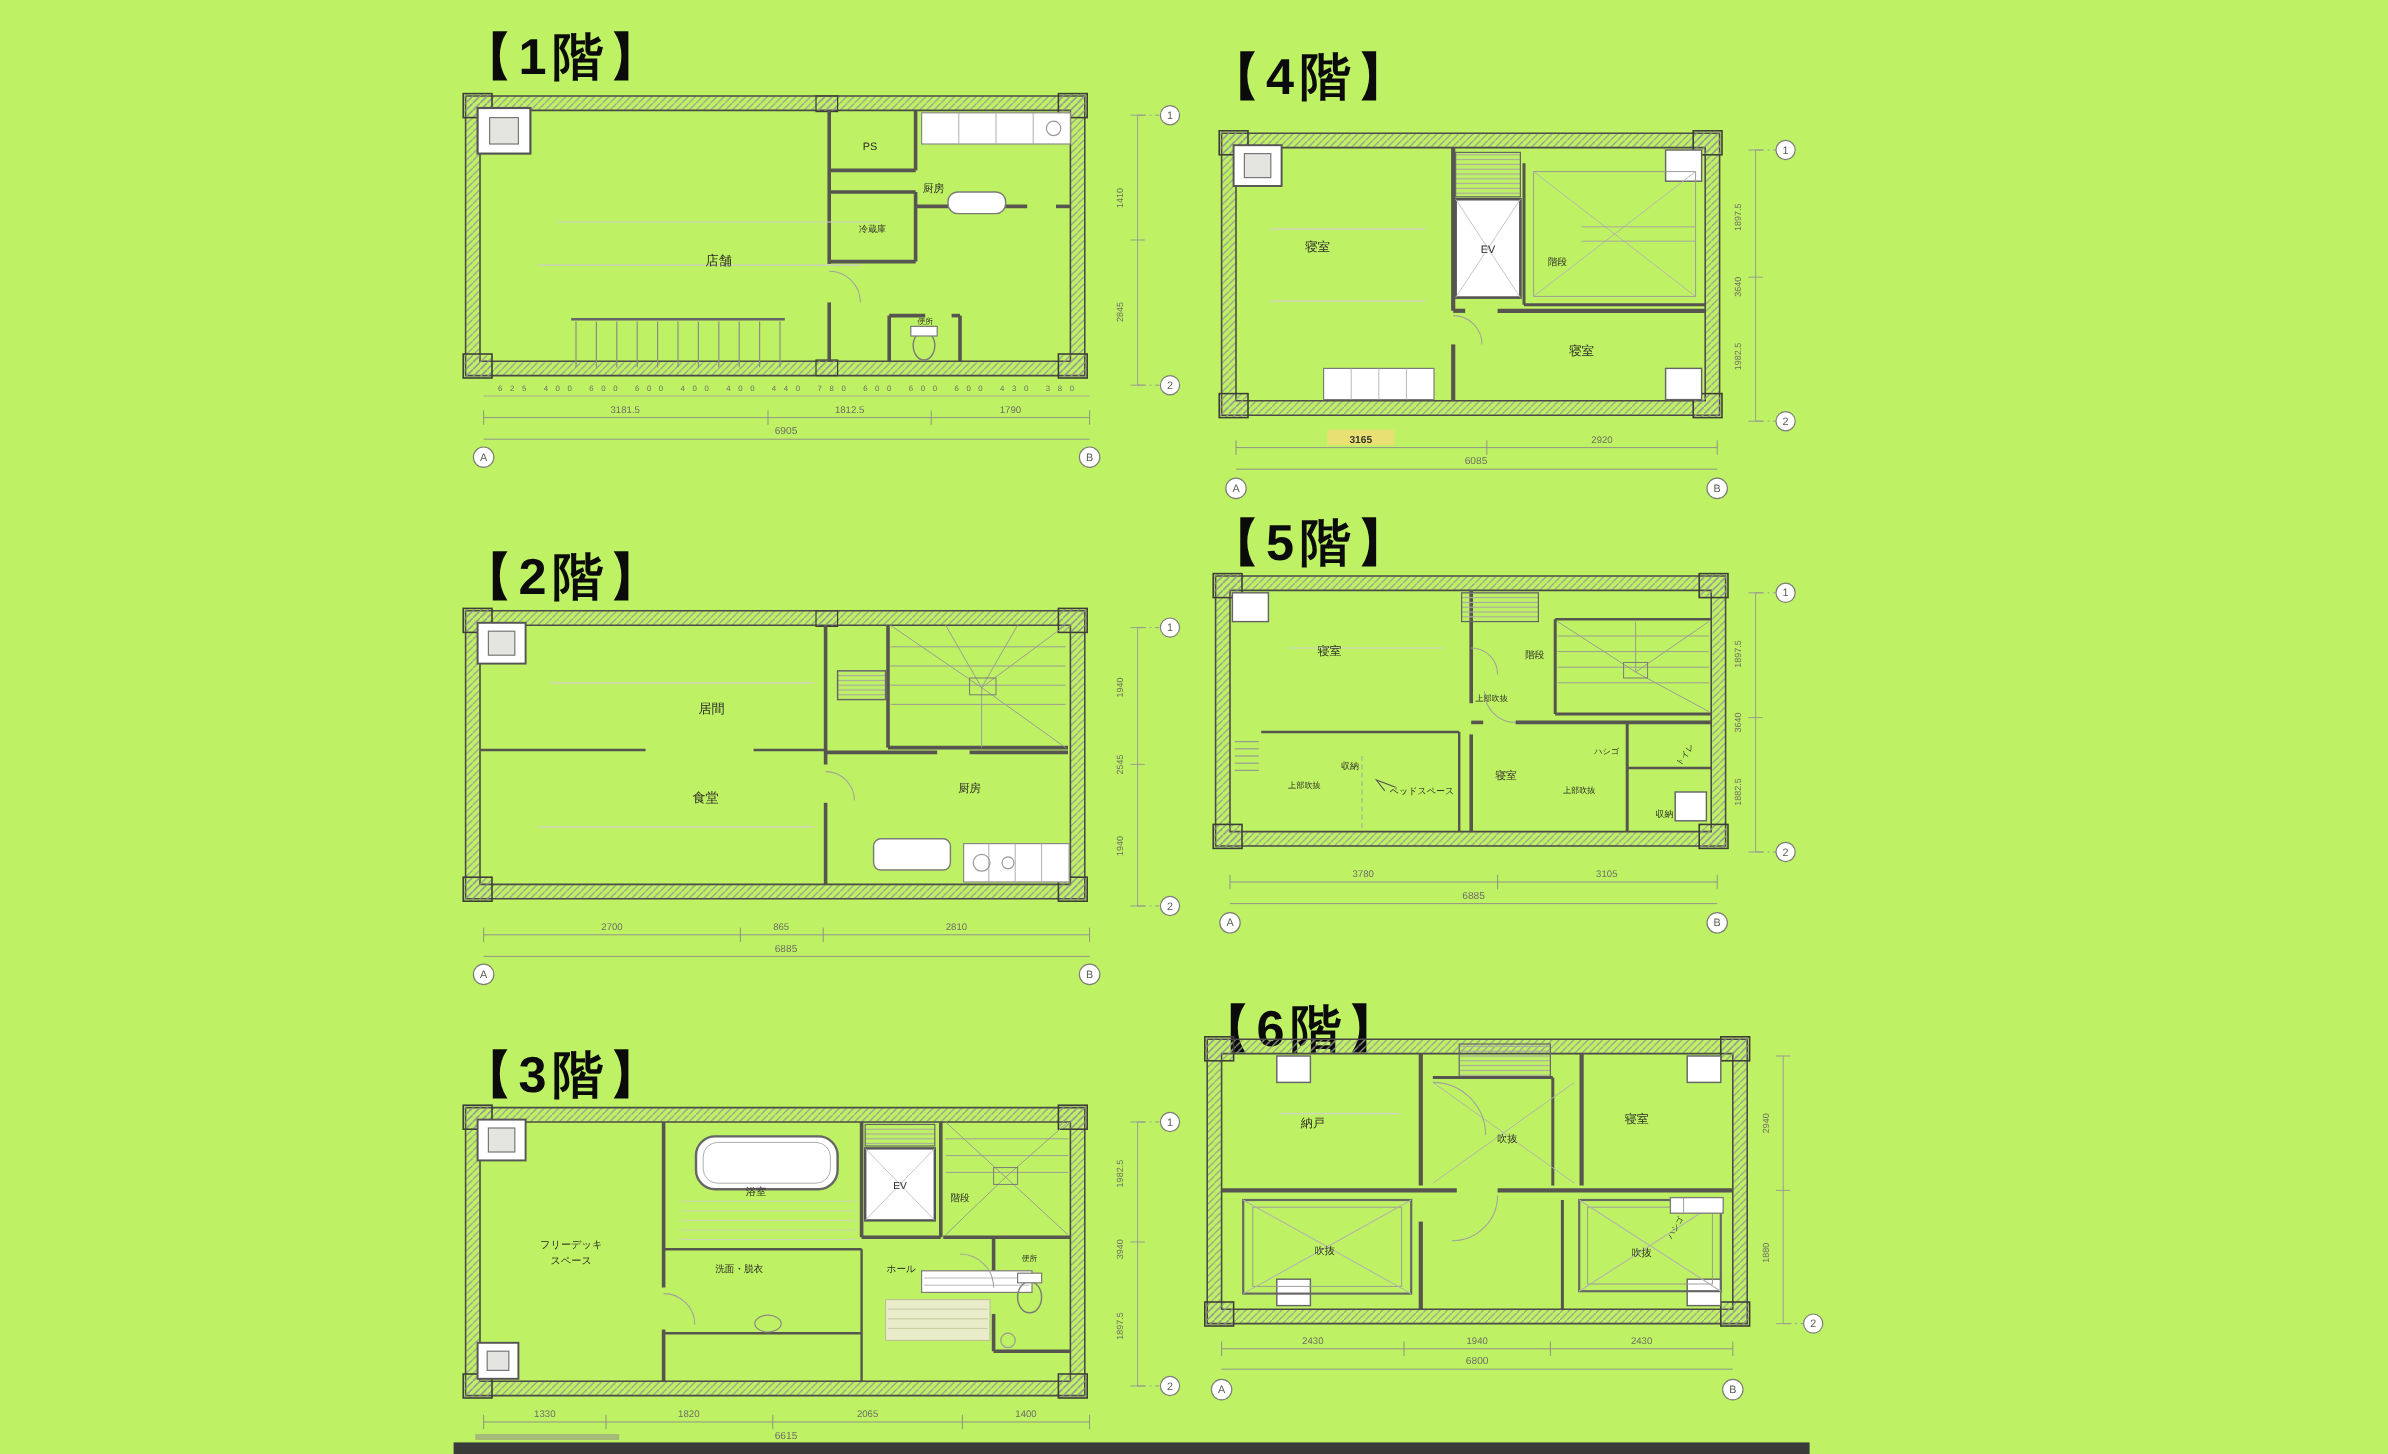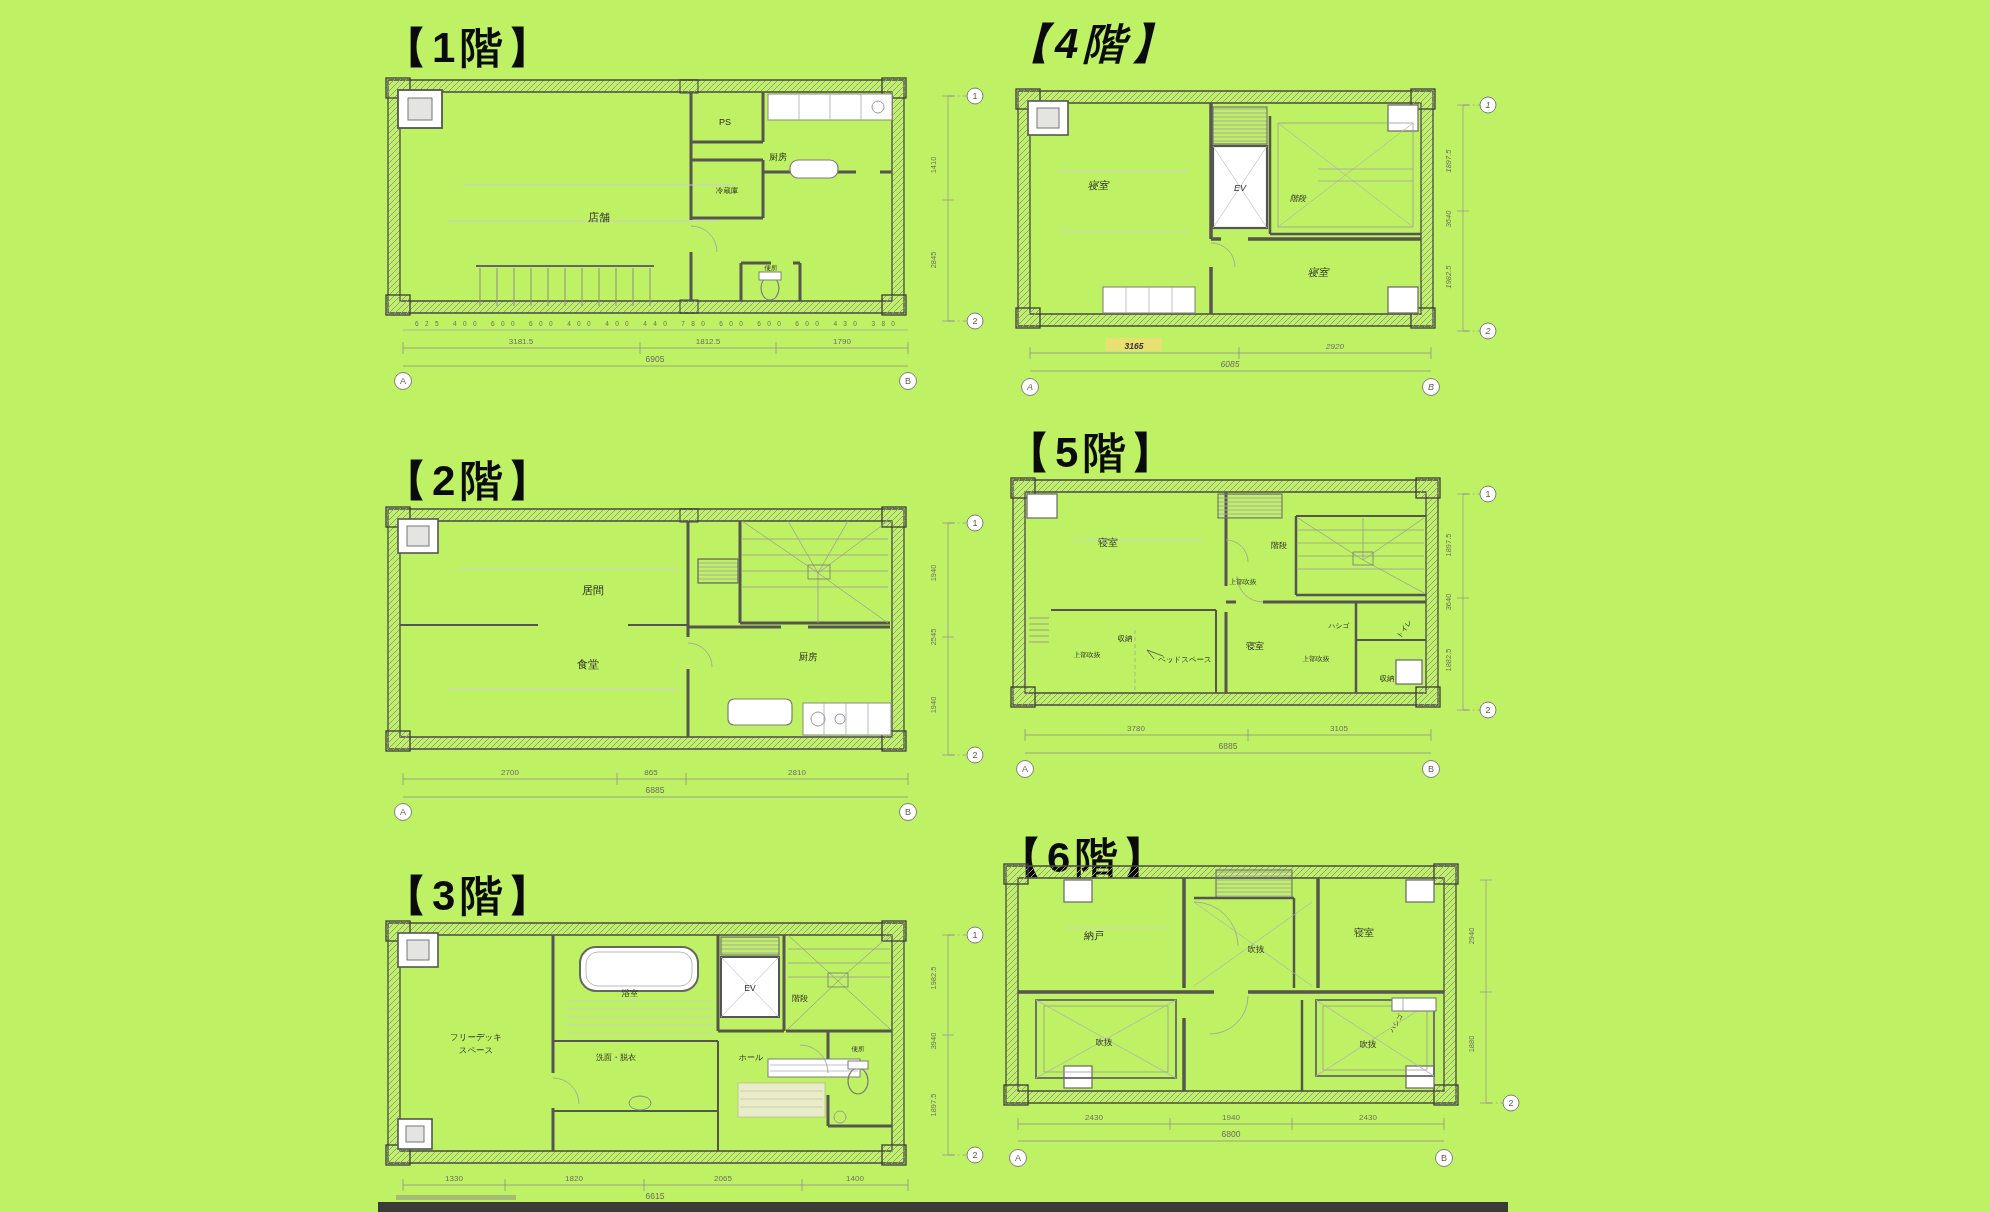--- a/index.html
+++ b/index.html
@@ -330,21 +330,21 @@
       <line x1="15" y1="280" x2="520" y2="280" stroke="#8f8f89" stroke-width="0.8"></line>
       <text class="dim" x="267" y="276" font-size="8.5" text-anchor="middle">6615</text>
       <circle cx="15" cy="296" r="8.5" fill="#fff" stroke="#7e7e78" stroke-width="1"></circle>
       <text class="axis" x="15" y="299" text-anchor="middle">A</text>
       <circle cx="520" cy="296" r="8.5" fill="#fff" stroke="#7e7e78" stroke-width="1"></circle>
       <text class="axis" x="520" y="299" text-anchor="middle">B</text>
     </g>
   </svg>
 </div>
 
-<div class="panel" style="left:1005px;top:16px;width:540px;height:405px;font-style:italic;">
+<div class="panel" style="left:1005px;top:36px;width:540px;height:405px;">
   <div class="floor-title" style="left:3px;top:0;">【4階】</div>
   <svg style="left:13px;top:75px;" width="500" height="315" viewBox="0 0 500 315">
     <defs>
       <pattern id="h4" width="6" height="6" patternUnits="userSpaceOnUse">
             <path d="M0,6 L6,0" stroke="#9a9a94" stroke-width="1"></path>
           </pattern>
       <pattern id="d4" width="5" height="4" patternUnits="userSpaceOnUse">
             <path d="M0,2 H5" stroke="#a8a8a2" stroke-width="1"></path>
           </pattern>
     </defs>

